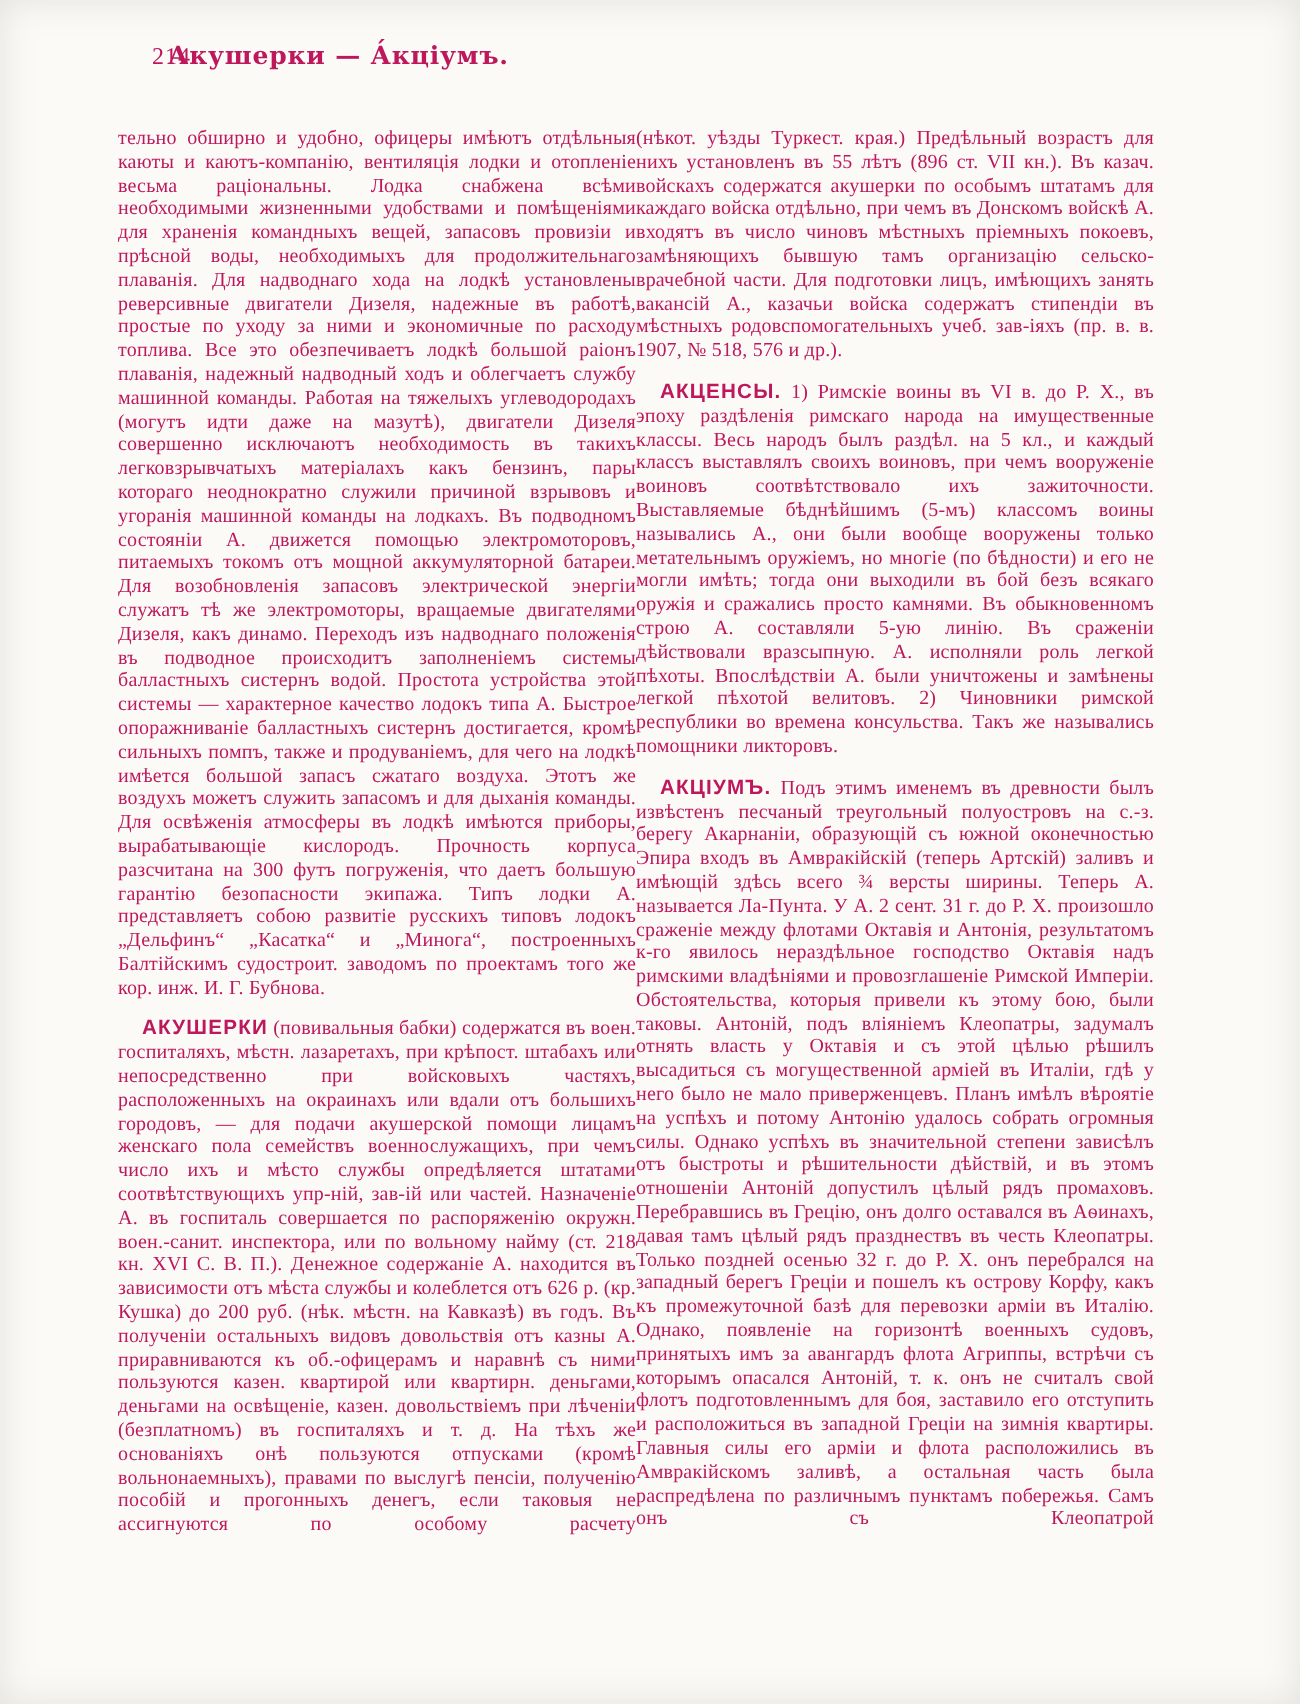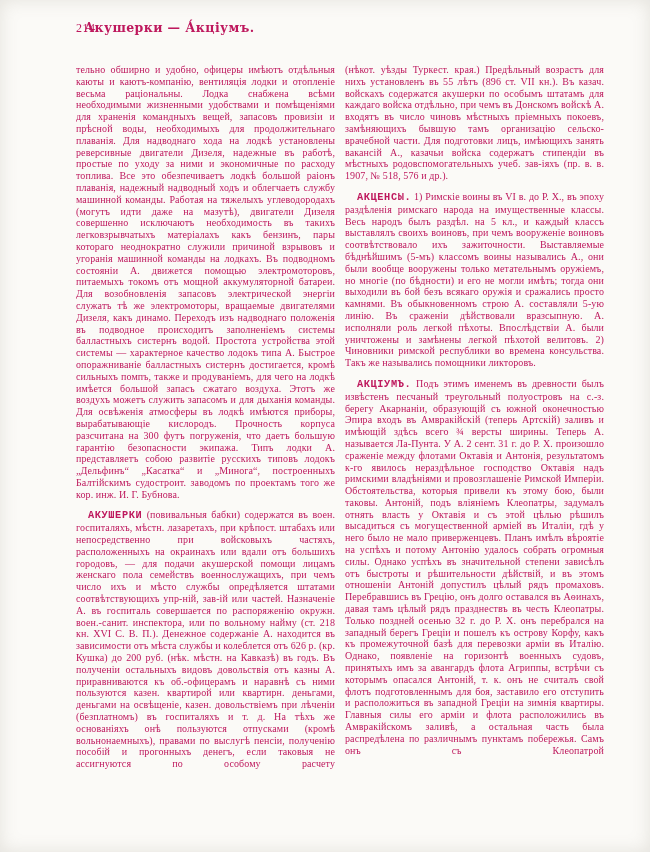--- a/index.html
+++ b/index.html
@@ -37,45 +37,45 @@
     right: 0;
     top: 0;
     font-family: "DejaVu Serif", serif;
     font-weight: bold;
     font-size: 12.5px;
     letter-spacing: 0.4px;
   }
   .columns {
     position: absolute;
     top: 64px;
-    left: 76px;
+    left: 59px;
     width: 528px;
     display: flex;
-    gap: 10px;
+    gap: 0;
   }
   .column {
     width: 259px;
     text-align: justify;
     font-size: 10px;
     line-height: 11.8px;
     letter-spacing: 0.1px;
   }
   .column p {
     margin: 0;
     text-align: justify;
   }
   p.entry {
     margin-top: 9px;
     text-indent: 12px;
   }
   p.runs-on {
     text-align-last: justify;
   }
   .headword {
-    font-family: Liberation Mono, monospace;
+    font-family: Liberation Sans, sans-serif;
     font-weight: bold;
     font-size: 10.3px;
     letter-spacing: 0.6px;
   }
   .normal { font-style: normal; }
   .italic { }
 </style>
 </head>
 <body>
 

